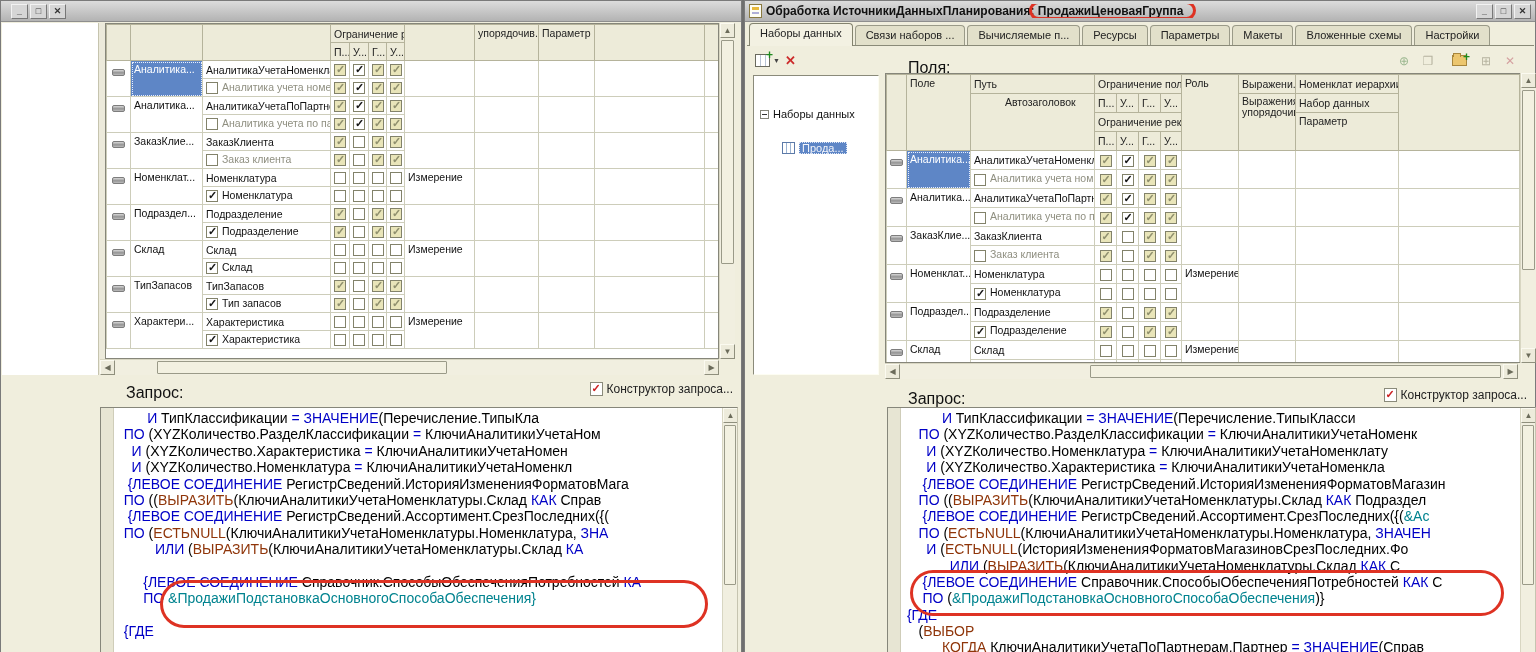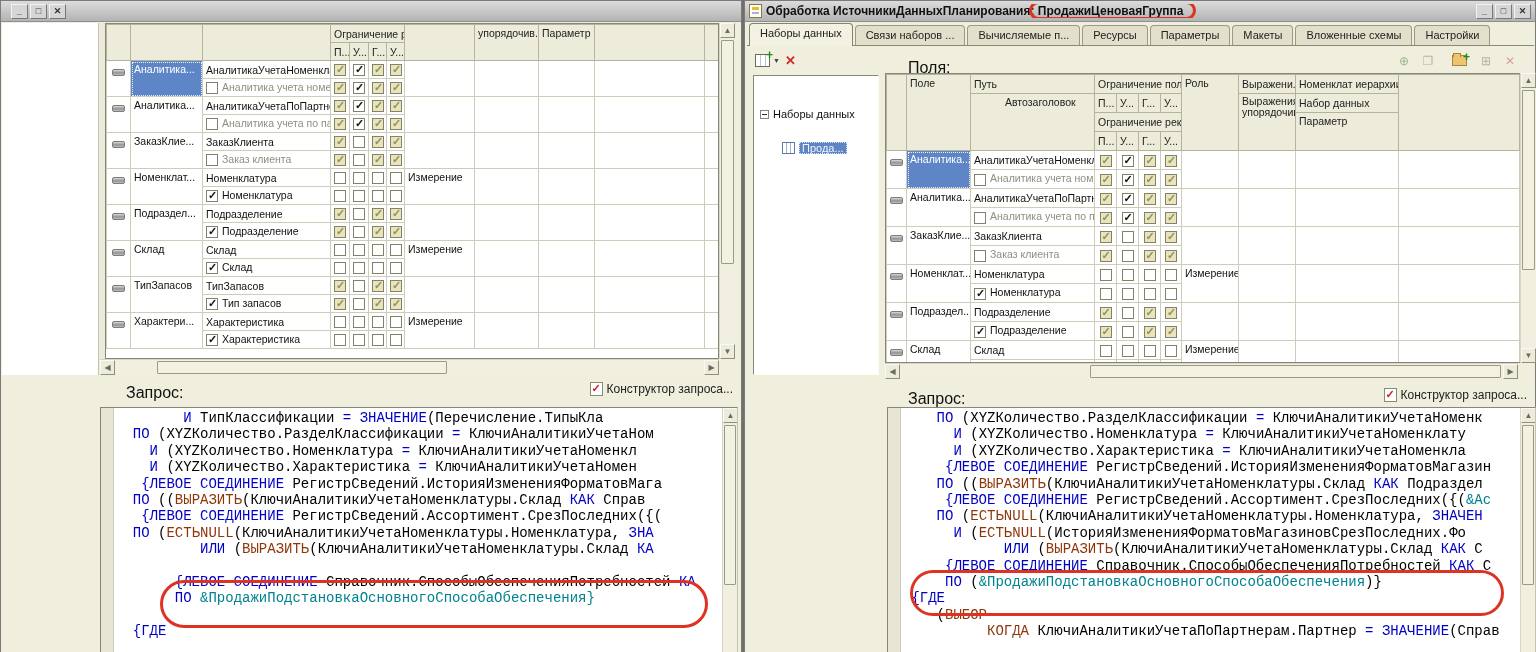--- a/index.html
+++ b/index.html
@@ -76,21 +76,21 @@
 
   
   .q-label { position:absolute; font-size:16px; color:#111;padding-left:21px; }
   .qb-link { position:absolute; display:flex; align-items:center; gap:4px; font-size:12px; color:#222; cursor:pointer;justify-content:space-between; }
   .qb-icon { width:13px; height:14px; background:#fff; border:1px solid #8a8a7a; position:relative; }
   .qb-icon::after { content:"\2713"; position:absolute; left:1px; top:-1px; color:#cc2222; font-size:11px; font-weight:bold; }
 
   .qbox { position:absolute; background:#fff; border:1px solid; border-color:#86867a #c6c4b0 #c6c4b0 #86867a; overflow:hidden; }
   .qgutter { position:absolute; left:0; top:0; bottom:0; width:13px; background:#e7e5d3; border-right:1px solid #cfcdb9; }
   .qtext { position:absolute; left:15px; top:2px; right:16px; bottom:0; overflow:hidden; }
-  .qline { white-space:pre; font-family:Liberation Mono, monospace; font-size:14px; height:16.4px; line-height:16.4px; }
+  .qline { white-space:pre; font-family:Liberation Sans, sans-serif; font-size:14px; height:16.4px; line-height:16.4px; }
   .q-k { color:#0000c6; } .q-f { color:#8f3509; } .q-p { color:#00838f; } .q-t { color:#000; }
   .qvsb { position:absolute; right:0; top:0; bottom:0; width:15px; }
 
   
   .anno-oval { position:absolute; border:3px solid #de3223; border-radius:24px; z-index:50; pointer-events:none; }
 
   
   .tree-item { position:absolute; display:flex; align-items:center; gap:4px; font-size:11px; color:#111; }
   .expander { width:9px; height:9px; border:1px solid #848478; background:#fff; position:relative; }
   .expander::after { content:""; position:absolute; left:1px; right:1px; top:3px; height:1px; background:#333; }
@@ -355,22 +355,22 @@
     <div class="qb-link" style="right:8px; top:381px;">
       <span class="qb-icon"></span>
       <span>Конструктор запроса...</span>
     </div>
 
     <div class="qbox" style="left:99px; top:406px; width:638px; height:248px;">
       <div class="qgutter"></div>
       <div class="qtext" id="lw-query">
           <div class="qline"><span class="q-t">        </span><span class="q-k">И</span><span class="q-t"> ТипКлассификации </span><span class="q-k">=</span><span class="q-t"> </span><span class="q-k">ЗНАЧЕНИЕ</span><span class="q-t">(Перечисление.ТипыКла</span></div>
           <div class="qline"><span class="q-t">  </span><span class="q-k">ПО</span><span class="q-t"> (XYZКоличество.РазделКлассификации </span><span class="q-k">=</span><span class="q-t"> КлючиАналитикиУчетаНом</span></div>
+          <div class="qline"><span class="q-t">    </span><span class="q-k">И</span><span class="q-t"> (XYZКоличество.Характеристика </span><span class="q-k">=</span><span class="q-t"> КлючиАналитикиУчетаНомен</span></div>
           <div class="qline"><span class="q-t">    </span><span class="q-k">И</span><span class="q-t"> (XYZКоличество.Номенклатура </span><span class="q-k">=</span><span class="q-t"> КлючиАналитикиУчетаНоменкл</span></div>
-          <div class="qline"><span class="q-t">    </span><span class="q-k">И</span><span class="q-t"> (XYZКоличество.Характеристика </span><span class="q-k">=</span><span class="q-t"> КлючиАналитикиУчетаНомен</span></div>
           <div class="qline"><span class="q-t">   </span><span class="q-k">{ЛЕВОЕ СОЕДИНЕНИЕ</span><span class="q-t"> РегистрСведений.ИсторияИзмененияФорматовМага</span></div>
           <div class="qline"><span class="q-t">  </span><span class="q-k">ПО</span><span class="q-t"> ((</span><span class="q-f">ВЫРАЗИТЬ</span><span class="q-t">(КлючиАналитикиУчетаНоменклатуры.Склад </span><span class="q-k">КАК</span><span class="q-t"> Справ</span></div>
           <div class="qline"><span class="q-t">   </span><span class="q-k">{ЛЕВОЕ СОЕДИНЕНИЕ</span><span class="q-t"> РегистрСведений.Ассортимент.СрезПоследних({(</span></div>
           <div class="qline"><span class="q-t">  </span><span class="q-k">ПО</span><span class="q-t"> (</span><span class="q-f">ЕСТЬNULL</span><span class="q-t">(КлючиАналитикиУчетаНоменклатуры.Номенклатура, </span><span class="q-k">ЗНА</span></div>
           <div class="qline"><span class="q-t">          </span><span class="q-k">ИЛИ</span><span class="q-t"> (</span><span class="q-f">ВЫРАЗИТЬ</span><span class="q-t">(КлючиАналитикиУчетаНоменклатуры.Склад </span><span class="q-k">КА</span></div>
           <div class="qline"></div>
           <div class="qline"><span class="q-t">       </span><span class="q-k">{ЛЕВОЕ СОЕДИНЕНИЕ</span><span class="q-t"> Справочник.СпособыОбеспеченияПотребностей </span><span class="q-k">КА</span></div>
           <div class="qline"><span class="q-t">       </span><span class="q-k">ПО</span><span class="q-t"> </span><span class="q-p">&amp;ПродажиПодстановкаОсновногоСпособаОбеспечения}</span></div>
           <div class="qline"></div>
           <div class="qline"><span class="q-t">  </span><span class="q-k">{ГДЕ</span></div>
@@ -631,20 +631,21 @@
 
     <div class="q-label" style="left:142px; top:389px;">Запрос:</div>
     <div class="qb-link" style="right:8px; top:387px;">
       <span class="qb-icon"></span>
       <span>Конструктор запроса...</span>
     </div>
 
     <div class="qbox" style="left:142px; top:406px; width:649px; height:248px;">
       <div class="qgutter"></div>
       <div class="qtext" id="rw-query">
+          <div class="qline"><span class="q-t">          </span><span class="q-k">И</span><span class="q-t"> ТипКлассификации </span><span class="q-k">=</span><span class="q-t"> </span><span class="q-k">ЗНАЧЕНИЕ</span><span class="q-t">(Перечисление.ТипыКласси</span></div>
           <div class="qline"><span class="q-t">    </span><span class="q-k">ПО</span><span class="q-t"> (XYZКоличество.РазделКлассификации </span><span class="q-k">=</span><span class="q-t"> КлючиАналитикиУчетаНоменк</span></div>
           <div class="qline"><span class="q-t">      </span><span class="q-k">И</span><span class="q-t"> (XYZКоличество.Номенклатура </span><span class="q-k">=</span><span class="q-t"> КлючиАналитикиУчетаНоменклату</span></div>
           <div class="qline"><span class="q-t">      </span><span class="q-k">И</span><span class="q-t"> (XYZКоличество.Характеристика </span><span class="q-k">=</span><span class="q-t"> КлючиАналитикиУчетаНоменкла</span></div>
           <div class="qline"><span class="q-t">     </span><span class="q-k">{ЛЕВОЕ СОЕДИНЕНИЕ</span><span class="q-t"> РегистрСведений.ИсторияИзмененияФорматовМагазин</span></div>
           <div class="qline"><span class="q-t">    </span><span class="q-k">ПО</span><span class="q-t"> ((</span><span class="q-f">ВЫРАЗИТЬ</span><span class="q-t">(КлючиАналитикиУчетаНоменклатуры.Склад </span><span class="q-k">КАК</span><span class="q-t"> Подраздел</span></div>
           <div class="qline"><span class="q-t">     </span><span class="q-k">{ЛЕВОЕ СОЕДИНЕНИЕ</span><span class="q-t"> РегистрСведений.Ассортимент.СрезПоследних({(</span><span class="q-p">&amp;Ас</span></div>
           <div class="qline"><span class="q-t">    </span><span class="q-k">ПО</span><span class="q-t"> (</span><span class="q-f">ЕСТЬNULL</span><span class="q-t">(КлючиАналитикиУчетаНоменклатуры.Номенклатура, </span><span class="q-k">ЗНАЧЕН</span></div>
           <div class="qline"><span class="q-t">      </span><span class="q-k">И</span><span class="q-t"> (</span><span class="q-f">ЕСТЬNULL</span><span class="q-t">(ИсторияИзмененияФорматовМагазиновСрезПоследних.Фо</span></div>
           <div class="qline"><span class="q-t">            </span><span class="q-k">ИЛИ</span><span class="q-t"> (</span><span class="q-f">ВЫРАЗИТЬ</span><span class="q-t">(КлючиАналитикиУчетаНоменклатуры.Склад </span><span class="q-k">КАК</span><span class="q-t"> С</span></div>
           <div class="qline"><span class="q-t">     </span><span class="q-k">{ЛЕВОЕ СОЕДИНЕНИЕ</span><span class="q-t"> Справочник.СпособыОбеспеченияПотребностей </span><span class="q-k">КАК</span><span class="q-t"> С</span></div>

